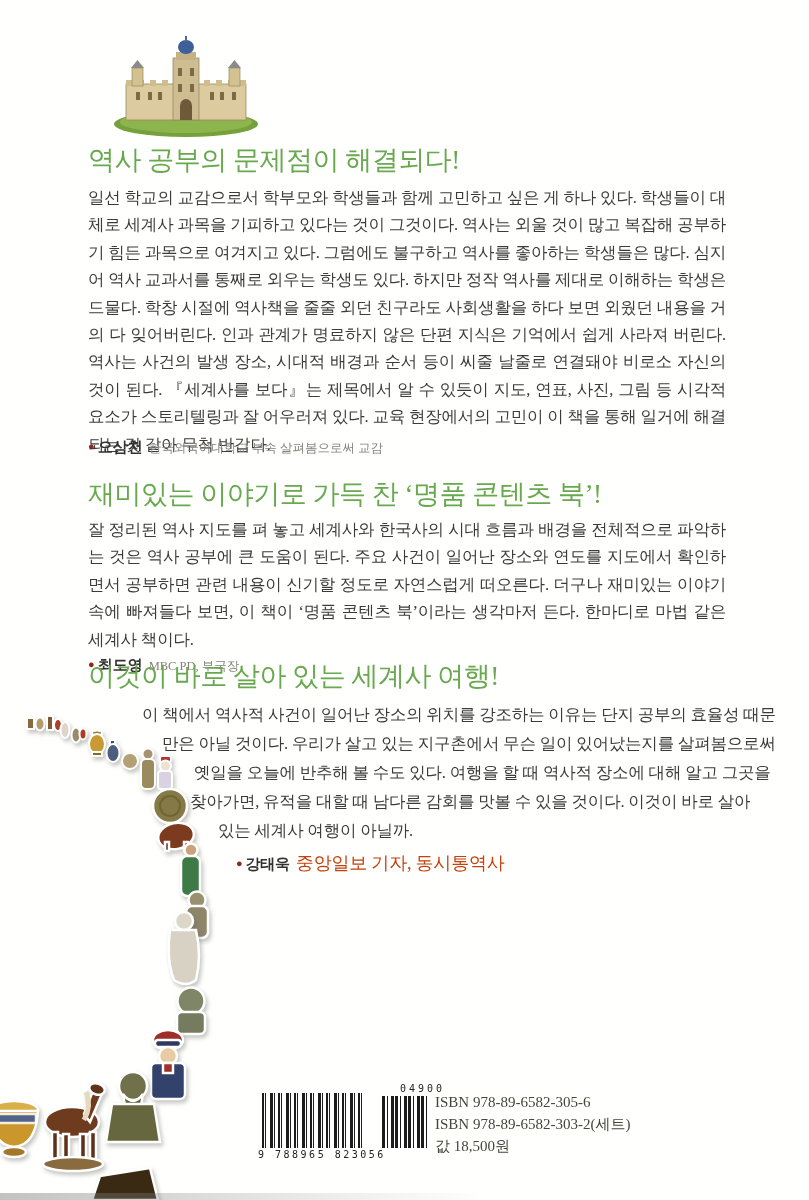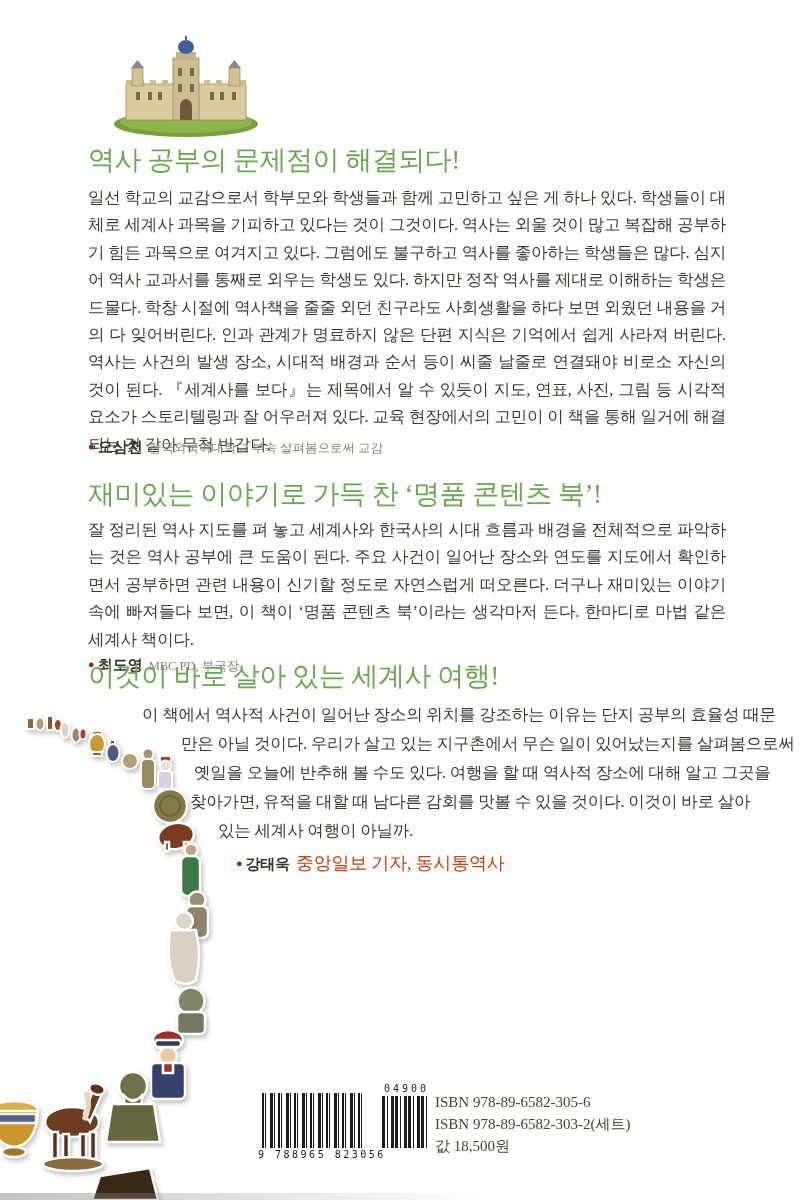--- a/index.html
+++ b/index.html
@@ -14,41 +14,41 @@
 
   
   .reviewer{position:absolute;left:88px;white-space:nowrap;}
   .reviewer .bullet{color:#8c2a1c;font-size:11px;vertical-align:2px;margin-right:3px;}
   .reviewer .name{font-weight:bold;font-size:15px;color:#33322e;margin-right:6px;}
   .reviewer .title{font-size:12.5px;color:#84827b;}
 
   
   .p3{position:absolute;left:142px;top:700px;font-size:16.5px;color:#3b3b38;letter-spacing:-0.2px;}
   .p3 .ln{height:29px;line-height:29px;white-space:nowrap;}
-  .p3 .ln.i1{margin-left:39px;}
+  .p3 .ln.i1{margin-left:20px;}
   .p3 .ln.i2{margin-left:52px;}
   .p3 .ln.i3{margin-left:48px;}
   .p3 .ln.i4{margin-left:76px;}
   .p3 .rev3{margin-left:94px;margin-top:6px;}
   .p3 .rev3 .bullet{color:#8c2a1c;font-size:11px;vertical-align:2px;margin-right:3px;}
   .p3 .rev3 .name{font-weight:bold;font-size:15px;color:#33322e;margin-right:6px;}
   .p3 .rev3 .title{font-size:18px;color:#c2410c;}
 
   
   .castle{position:absolute;left:110px;top:34px;width:152px;height:106px;}
 
   
   .strip{position:absolute;left:0;top:690px;width:232px;height:510px;}
   .strip g{filter:drop-shadow(2px 3px 2px rgba(90,90,80,0.35));}
 
   
   .barcode-wrap{position:absolute;left:262px;top:1085px;width:420px;height:80px;}
   .bc-main{position:absolute;left:0;top:8px;width:104px;height:55px;background:repeating-linear-gradient(90deg,#1c1c1c 0 2px,#fff 2px 3px,#1c1c1c 3px 4px,#fff 4px 8px,#1c1c1c 8px 11px,#fff 11px 12px,#1c1c1c 12px 13px,#fff 13px 16px);}
   .bc-main-digits{position:absolute;left:-4px;top:64px;width:116px;font-family:"DejaVu Sans Mono",monospace;font-size:10px;letter-spacing:2.5px;color:#222;white-space:nowrap;}
-  .bc-addon-digits{position:absolute;left:122px;top:-2px;font-family:"DejaVu Sans Mono",monospace;font-size:10px;letter-spacing:3px;color:#222;}
+  .bc-addon-digits{position:absolute;left:138px;top:-2px;font-family:"DejaVu Sans Mono",monospace;font-size:10px;letter-spacing:3px;color:#222;}
   .bc-addon{position:absolute;left:120px;top:11px;width:47px;height:52px;background:repeating-linear-gradient(90deg,#1c1c1c 0 3px,#fff 3px 5px,#1c1c1c 5px 6px,#fff 6px 9px,#1c1c1c 9px 12px,#fff 12px 13px);}
   .bc-text{position:absolute;left:173px;top:6px;font-size:15px;line-height:22px;color:#45443c;font-family:"Liberation Serif","DejaVu Sans",serif;white-space:nowrap;}
 
   
   .bottom-edge{position:absolute;left:0;bottom:0;width:60%;height:7px;background:linear-gradient(90deg,rgba(120,120,118,0.45),rgba(160,160,158,0.18) 70%,rgba(200,200,198,0));}
 </style>
 </head>
 <body>
 
 <div class="page">

